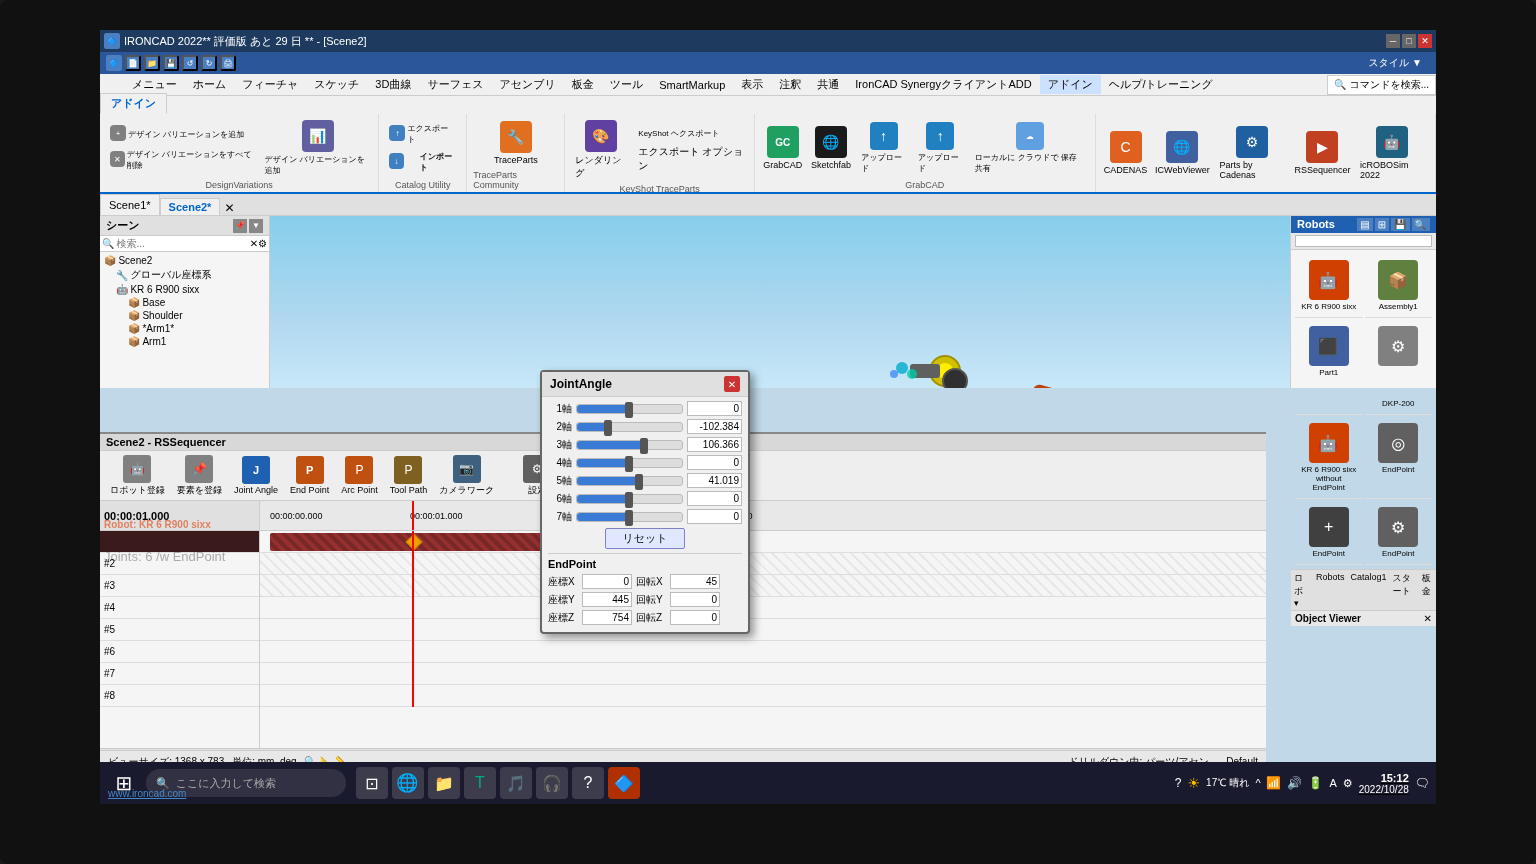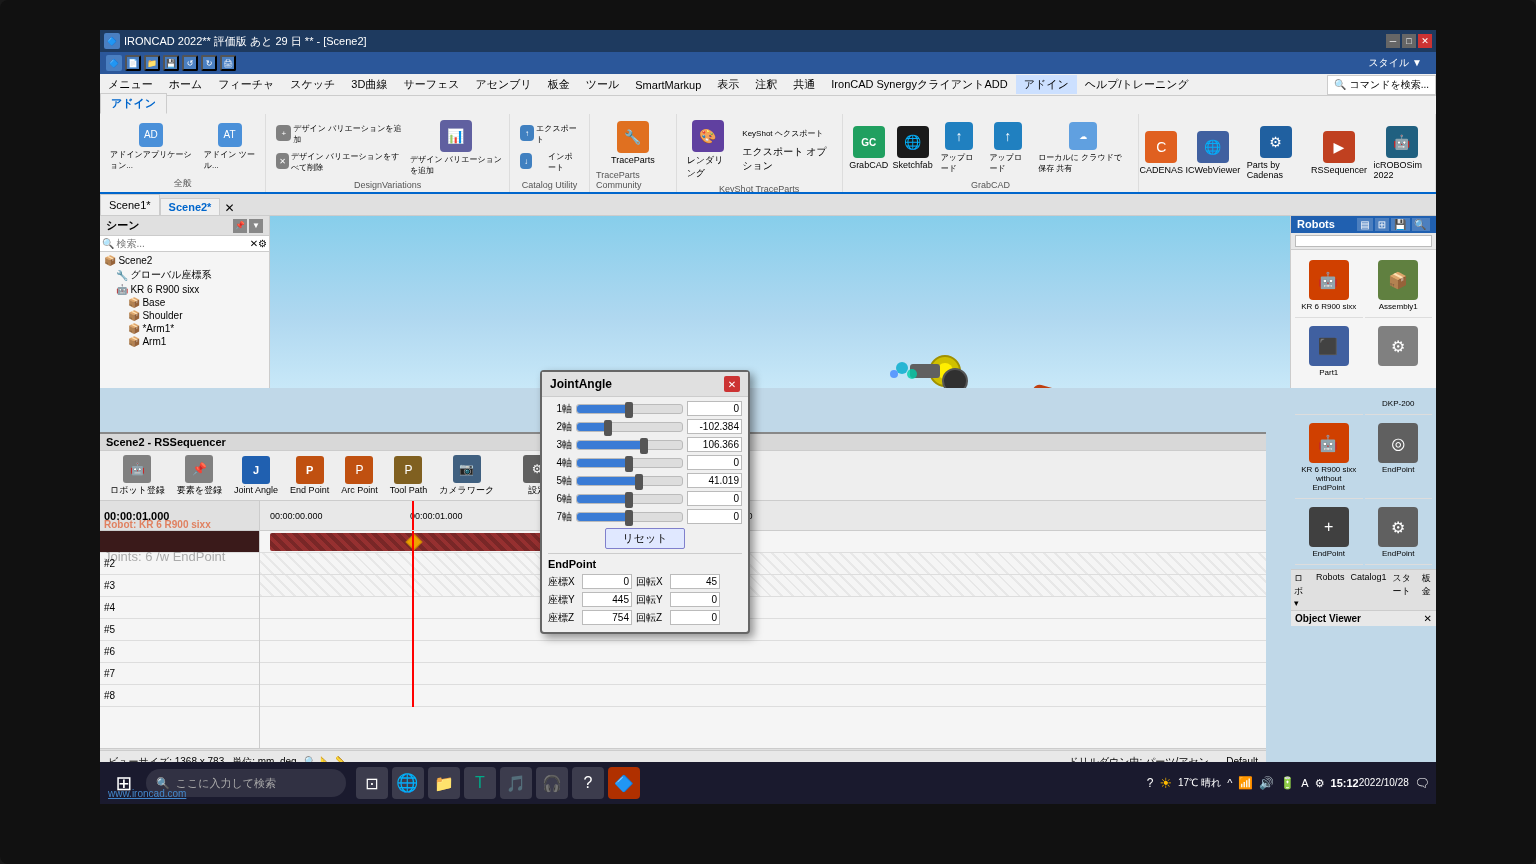--- a/index.html
+++ b/index.html
@@ -67,20 +67,21 @@
       color: white; font-size: 8px;
     }
 
     
     .menu-bar {
       height: 22px;
       background: #f0f0f0;
       display: flex;
       align-items: center;
       border-bottom: 1px solid #ccc;
+      padding-left: 24px;
     }
     .menu-item {
       padding: 2px 8px;
       font-size: 11px;
       cursor: pointer;
       white-space: nowrap;
     }
     .menu-item.active { background: #cce0ff; }
 
     
@@ -575,33 +576,20 @@
     <span class="menu-item">ヘルプ/トレーニング</span>
     <span style="margin-left:auto;padding:2px 6px;font-size:10px;border:1px solid #ccc;background:white;cursor:pointer;">🔍 コマンドを検索...</span>
   </div>
 
   <div class="ribbon-tabs">
     <div class="ribbon-tab active">アドイン</div>
   </div>
 
   <div class="ribbon">
 
-    <div class="ribbon-group">
-      <div class="ribbon-group-content">
-        <div class="ribbon-btn">
-          <div class="ribbon-icon" style="background:#4a90d9;width:24px;height:24px;font-size:10px;">AD</div>
-          <span style="font-size:8px;">アドインアプリケーション...</span>
-        </div>
-        <div class="ribbon-btn">
-          <div class="ribbon-icon" style="background:#4a90d9;width:24px;height:24px;font-size:10px;">AT</div>
-          <span style="font-size:8px;">アドイン ツール...</span>
-        </div>
-      </div>
-      <div class="ribbon-group-label">全般</div>
-    </div>
 
     <div class="ribbon-group">
       <div class="ribbon-group-content">
         <div style="display:flex;flex-direction:column;gap:2px;">
           <div class="ribbon-btn" style="flex-direction:row;min-width:auto;">
             <div class="ribbon-icon" style="width:16px;height:16px;font-size:8px;background:#808080;">+</div>
             <span style="font-size:8px;margin-left:2px;">デザイン バリエーションを追加</span>
           </div>
           <div class="ribbon-btn" style="flex-direction:row;min-width:auto;">
             <div class="ribbon-icon" style="width:16px;height:16px;font-size:8px;background:#808080;">✕</div>
@@ -618,21 +606,21 @@
 
     <div class="ribbon-group">
       <div class="ribbon-group-content">
         <div style="display:flex;flex-direction:column;gap:2px;">
           <div class="ribbon-btn" style="flex-direction:row;min-width:auto;">
             <div class="ribbon-icon" style="width:16px;height:16px;font-size:8px;background:#4080c0;">↑</div>
             <span style="font-size:8px;margin-left:2px;">エクスポート</span>
           </div>
           <div class="ribbon-btn" style="flex-direction:row;min-width:auto;">
             <div class="ribbon-icon" style="width:16px;height:16px;font-size:8px;background:#4080c0;">↓</div>
-            <span style="font-size:8px;margin-left:16px;">インポート</span>
+            <span style="font-size:8px;margin-left:16px;font-weight:bold;">インポート</span>
           </div>
         </div>
       </div>
       <div class="ribbon-group-label">Catalog Utility</div>
     </div>
 
     <div class="ribbon-group">
       <div class="ribbon-group-content">
         <div class="ribbon-btn">
           <div class="ribbon-icon orange">🔧</div>
@@ -1152,21 +1140,21 @@
   <div style="margin-left:auto;display:flex;align-items:center;gap:6px;">
     <span style="color:white;font-size:12px;cursor:pointer;">?</span>
     <span style="color:#ffbb00;font-size:14px;">☀</span>
     <span style="color:white;font-size:10px;">17℃ 晴れ</span>
     <span style="color:white;font-size:11px;">^</span>
     <span style="color:white;font-size:12px;">📶</span>
     <span style="color:white;font-size:12px;">🔊</span>
     <span style="color:white;font-size:12px;">🔋</span>
     <span style="color:white;font-size:11px;">A</span>
     <span style="color:white;font-size:11px;">⚙</span>
-    <div style="display:flex;flex-direction:row;text-align:center;">
+    <div style="display:flex;flex-direction:column;text-align:right;text-decoration:underline;">
       <span style="color:white;font-size:11px;font-weight:bold;">15:12</span>
       <span style="color:white;font-size:10px;">2022/10/28</span>
     </div>
     <span style="color:white;font-size:12px;">🗨</span>
   </div>
 </div>
 
 <div style="position:absolute;bottom:65px;left:108px;font-size:10px;color:#4488cc;text-decoration:underline;cursor:pointer;z-index:201;">www.ironcad.com</div>
 
 </body></html>

